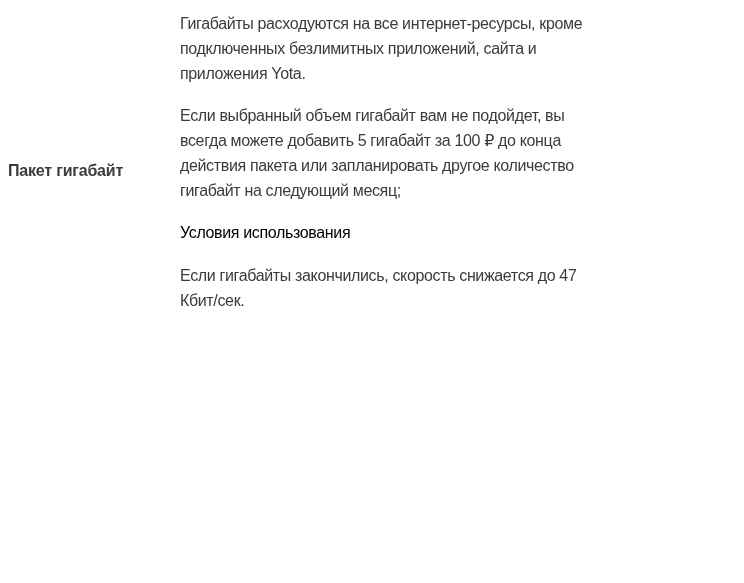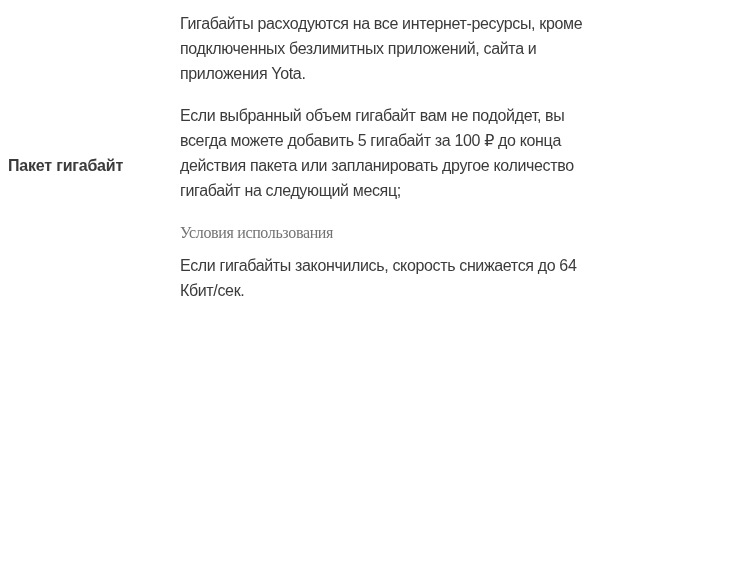--- a/index.html
+++ b/index.html
@@ -35,44 +35,43 @@
     font-size: 16px;
     line-height: 25px;
     letter-spacing: -0.35px;
   }
   .content-col p {
     margin: 0 8px 17px 0;
   }
   .terms-heading {
     font-size: 16px;
     font-weight: 400;
-    color: #737373;
+    color: #000000;
     line-height: 25px;
-    margin: 0 0 8px 0;
-    font-family: Liberation Serif, serif;
+    margin: 0 0 18px 0;
   }
 </style>
 </head>
 <body>
 
 <div class="section-row">
 
   <div class="label-col">
     <div class="section-title">Пакет гигабайт</div>
   </div>
 
   <div class="content-col">
 
     <p>Гигабайты расходуются на все интернет-ресурсы, кроме подключенных безлимитных приложений, сайта и приложения Yota.</p>
 
     <p>Если выбранный объем гигабайт вам не подойдет, вы всегда можете добавить 5 гигабайт за 100 ₽ до конца действия пакета или запланировать другое количество гигабайт на следующий месяц;</p>
 
     <h4 class="terms-heading">Условия использования</h4>
 
 
-    <p>Если гигабайты закончились, скорость снижается до 64 Кбит/сек.</p>
+    <p>Если гигабайты закончились, скорость снижается до 47 Кбит/сек.</p>
 
 
 
 
   </div>
 
 </div>
 
 </body></html>

